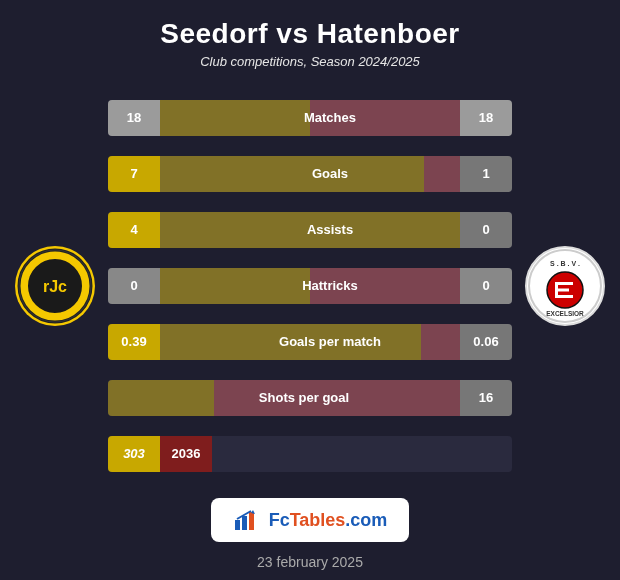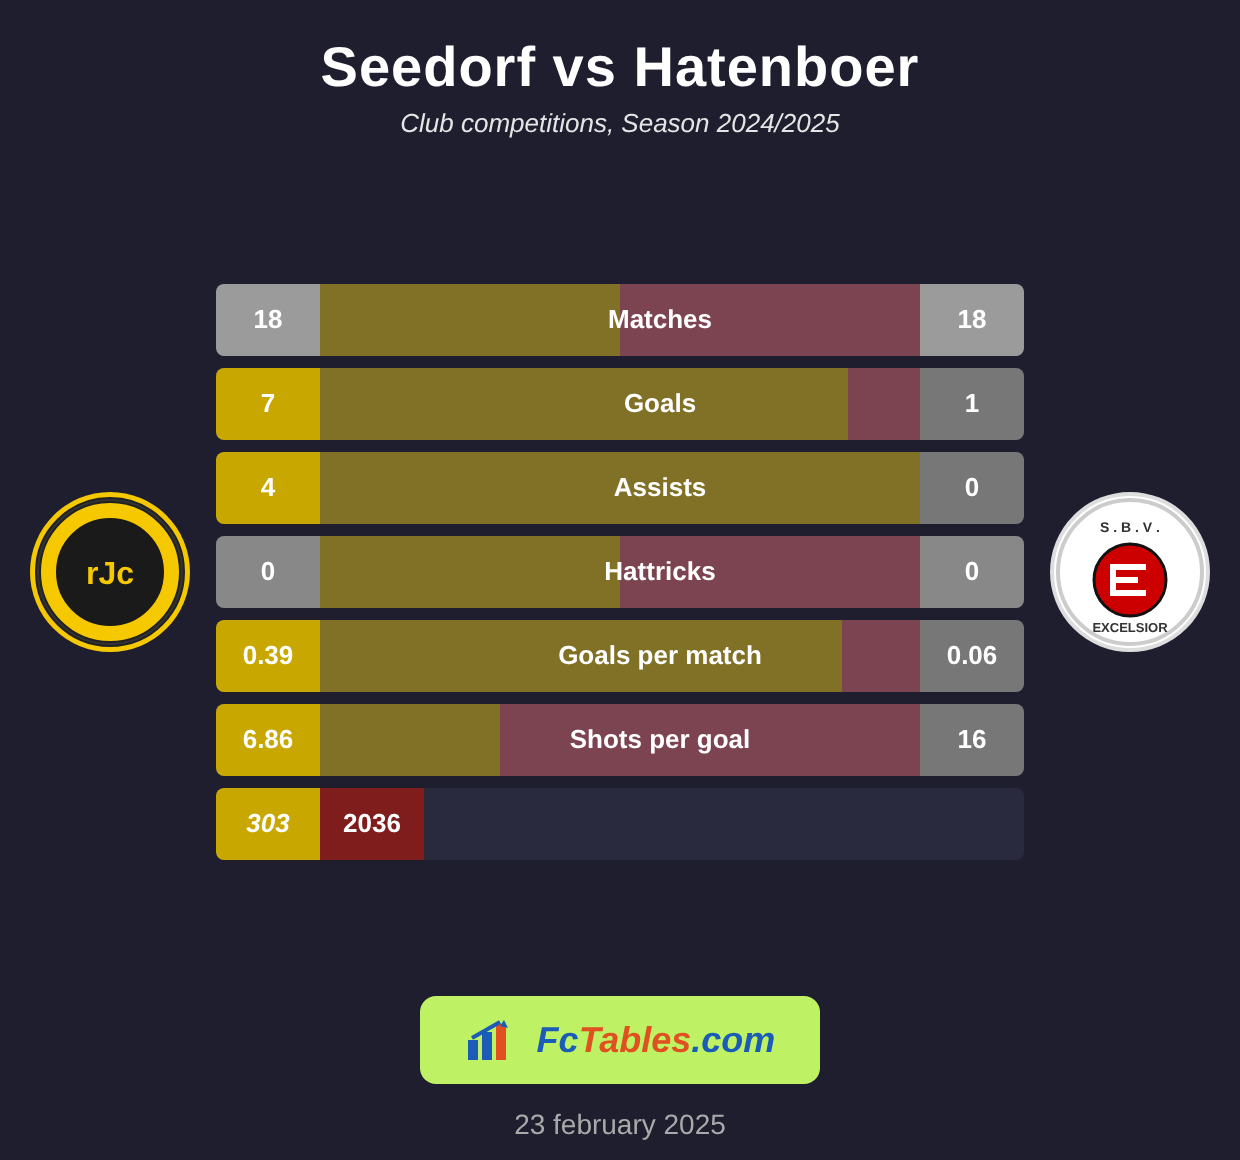--- a/index.html
+++ b/index.html
@@ -79,21 +79,21 @@
 
     .logo-excelsior {
       background: #ffffff;
       border: 2px solid #dddddd;
     }
 
     .stats-area {
       flex: 1;
       display: flex;
       flex-direction: column;
-      gap: 6px;
+      gap: 20px;
       padding: 0 8px;
     }
 
     .stat-row {
       display: flex;
       align-items: center;
       background: #2a2a3e;
       border-radius: 4px;
       overflow: hidden;
       height: 36px;
@@ -179,27 +179,26 @@
     .row-hattricks .stat-right-val { background: #888888; }
     .row-gpm .stat-left-val { background: #c8a800; }
     .row-gpm .stat-right-val { background: #777777; }
     .row-spg .stat-left-val { background: #c8a800; }
     .row-spg .stat-right-val { background: #777777; }
     .row-mpg .stat-left-val { background: #c8a800; font-style: italic; }
     .row-mpg .stat-right-val { background: #7f1d1d; }
 
     .fctables-banner {
       margin: 12px auto 6px;
-      background: #bef264;
+      background: #ffffff;
       border-radius: 8px;
       padding: 8px 22px;
       display: flex;
       align-items: center;
       gap: 8px;
-      font-style: italic;
     }
 
     .fctables-icon {
       width: 28px;
       height: 28px;
     }
 
     .fctables-text {
       font-size: 18px;
       font-weight: bold;
@@ -288,21 +287,20 @@
         <div class="stat-row row-gpm">
           <div class="stat-left-val">0.39</div>
           <div class="stat-bar-area">
             <div class="stat-bar-fill-left" style="width: 87%;"></div>
             <div class="stat-bar-fill-right" style="width: 13%;"></div>
             <div class="stat-label">Goals per match</div>
           </div>
           <div class="stat-right-val">0.06</div>
         </div>
         <div class="stat-row row-spg">
-          <div class="stat-left-val">6.86</div>
           <div class="stat-bar-area">
             <div class="stat-bar-fill-left" style="width: 30%;"></div>
             <div class="stat-bar-fill-right" style="width: 70%;"></div>
             <div class="stat-label">Shots per goal</div>
           </div>
           <div class="stat-right-val">16</div>
         </div>
         <div class="stat-row row-mpg">
           <div class="stat-left-val">303</div>
           <div class="stat-right-val">2036</div>

